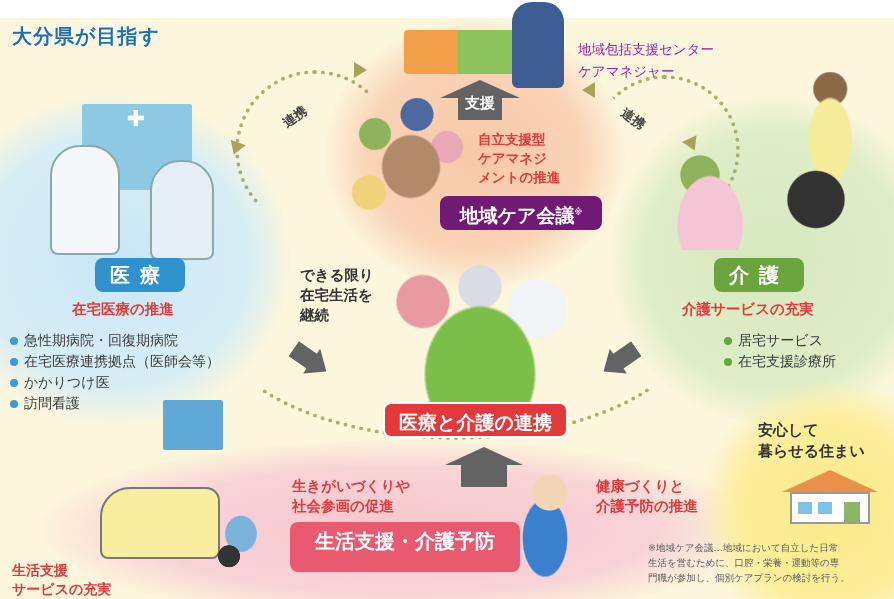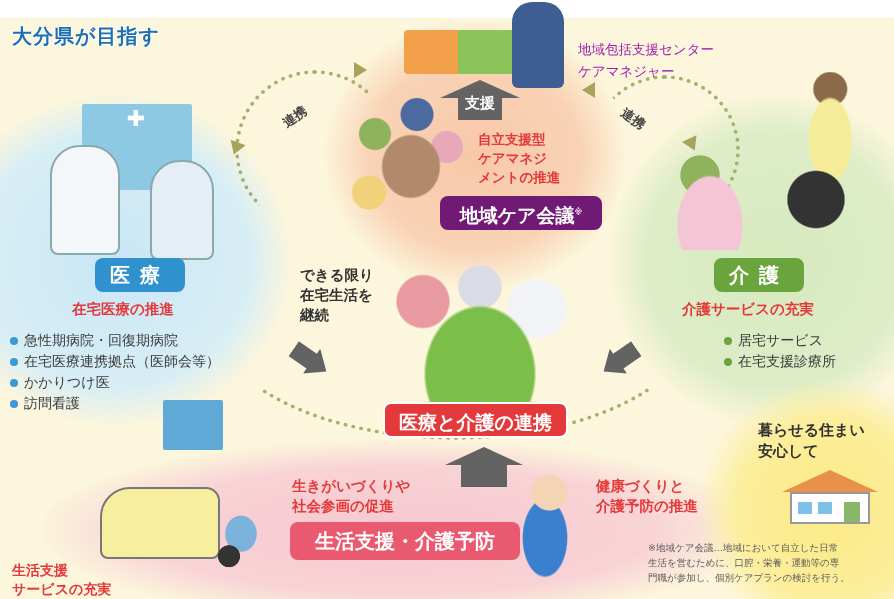--- a/index.html
+++ b/index.html
@@ -26,21 +26,21 @@
     background: radial-gradient(ellipse at center, #fbea86 0%, #fcee9c 50%, rgba(252,246,220,0) 72%); }
 
   .title { left:12px; top:22px; font-weight:bold; font-size:20px; line-height:29px;
     color:#1e6fb0; text-shadow: 0 0 2px #fff, 1px 1px 0 #fff, -1px -1px 0 #fff; letter-spacing:1px; }
 
   .pill { border-radius:8px; color:#fff; font-weight:bold; text-align:center; }
   .pill-blue { background:#2f92cf; left:95px; top:258px; width:90px; height:34px; font-size:20px; line-height:34px; letter-spacing:10px; }
   .pill-green { background:#6aa43c; left:714px; top:258px; width:90px; height:34px; font-size:20px; line-height:34px; letter-spacing:10px; }
   .pill-orange { background:#701a75; left:440px; top:196px; width:162px; height:34px; font-size:19px; line-height:34px; }
   .pill-red { background:#e4393b; left:383px; top:402px; width:185px; height:36px; font-size:19px; line-height:36px; border:2px solid #fff; }
-  .pill-pink { background:#e9596f; left:290px; top:522px; width:230px; height:38px; font-size:20px; line-height:38px; }
+  .pill-pink { background:#e9596f; left:290px; top:522px; width:230px; height:50px; font-size:20px; line-height:38px; }
 
   .red-text { color:#e4393b; font-weight:bold; }
   .dark-text { color:#333; font-weight:bold; }
 
   .bullet-list { list-style:none; font-size:14px; line-height:21px; color:#3a3a3a; }
   .bullet-list li { display:flex; align-items:center; gap:6px; }
   .dot { width:8px; height:8px; border-radius:50%; display:inline-block; }
   .dot-blue { background:#3b9ad6; }
   .dot-green { background:#6aa43c; }
 
@@ -180,22 +180,22 @@
 <div class="abs pill pill-pink">生活支援・介護予防</div>
 
 <div class="illus" style="left:500px; top:460px; width:90px; height:130px; background:radial-gradient(circle at 55% 25%, #f3d5b5 0 16%, rgba(0,0,0,0) 17%), radial-gradient(ellipse at 50% 60%, #3b7fcf 0 34%, rgba(0,0,0,0) 36%);"></div>
 
 <div class="abs red-text" style="left:596px; top:476px; font-size:14.5px; line-height:20px;">
   <div>健康づくりと</div>
   <div>介護予防の推進</div>
 </div>
 
 <div class="abs dark-text" style="left:758px; top:420px; font-size:15px; line-height:21px; color:#333;">
+  <div>安心して</div>
   <div>暮らせる住まい</div>
-  <div>安心して</div>
 </div>
 <div class="abs" style="left:782px; top:470px; width:96px; height:56px;">
   <div style="position:absolute; left:0; top:0; width:0; height:0; border-left:48px solid transparent; border-right:48px solid transparent; border-bottom:22px solid #e8914a;"></div>
   <div style="position:absolute; left:8px; top:22px; width:80px; height:32px; background:#fff; border:2px solid #999;"></div>
   <div style="position:absolute; left:16px; top:32px; width:14px; height:12px; background:#7fc0e6;"></div>
   <div style="position:absolute; left:36px; top:32px; width:14px; height:12px; background:#7fc0e6;"></div>
   <div style="position:absolute; left:62px; top:32px; width:16px; height:20px; background:#8bb66a;"></div>
 </div>
 
 <div class="abs note">

